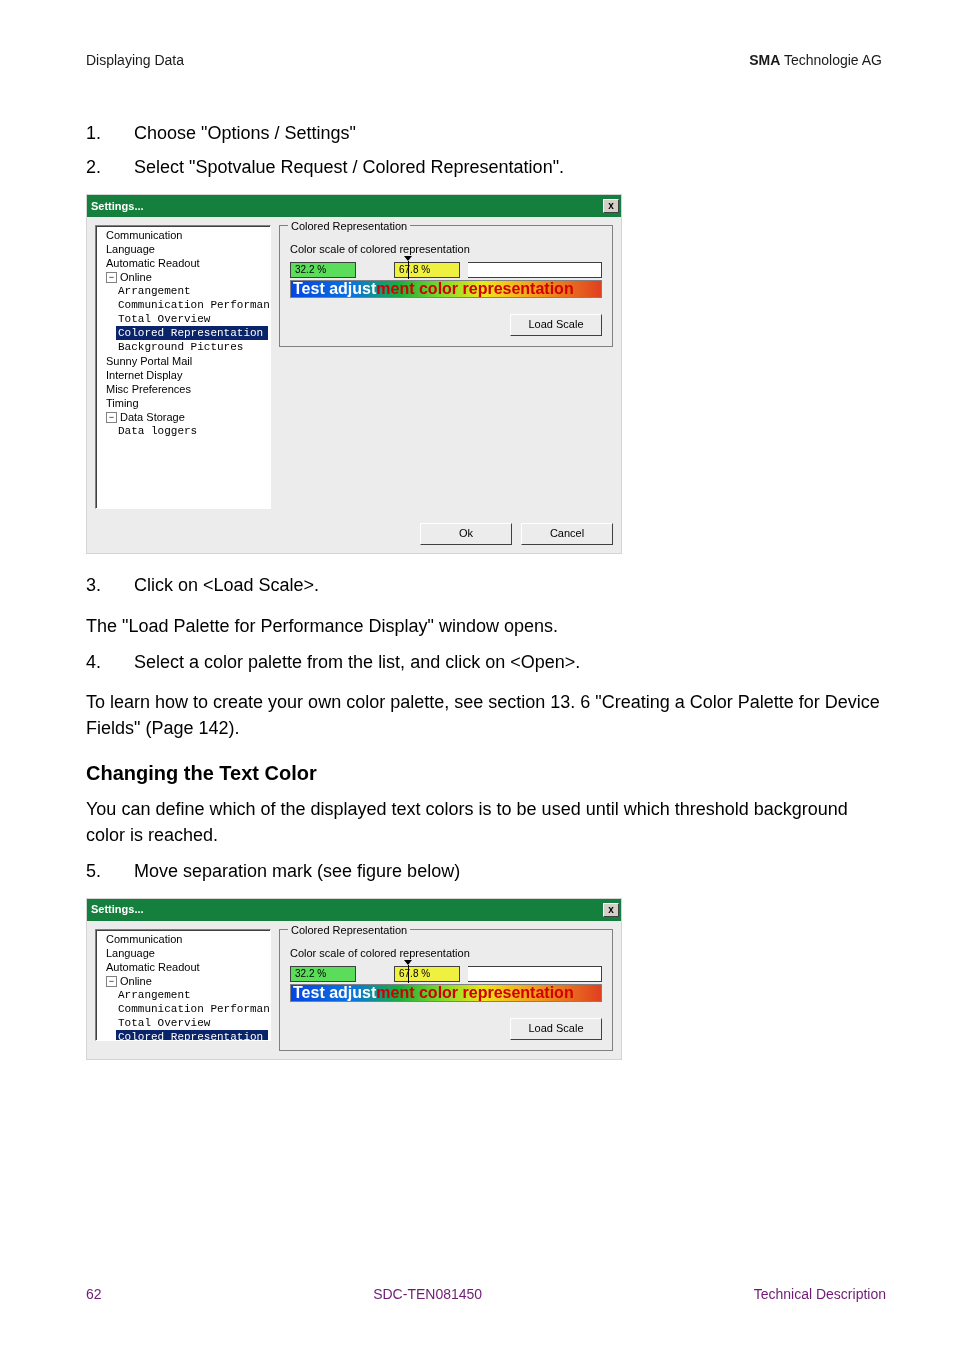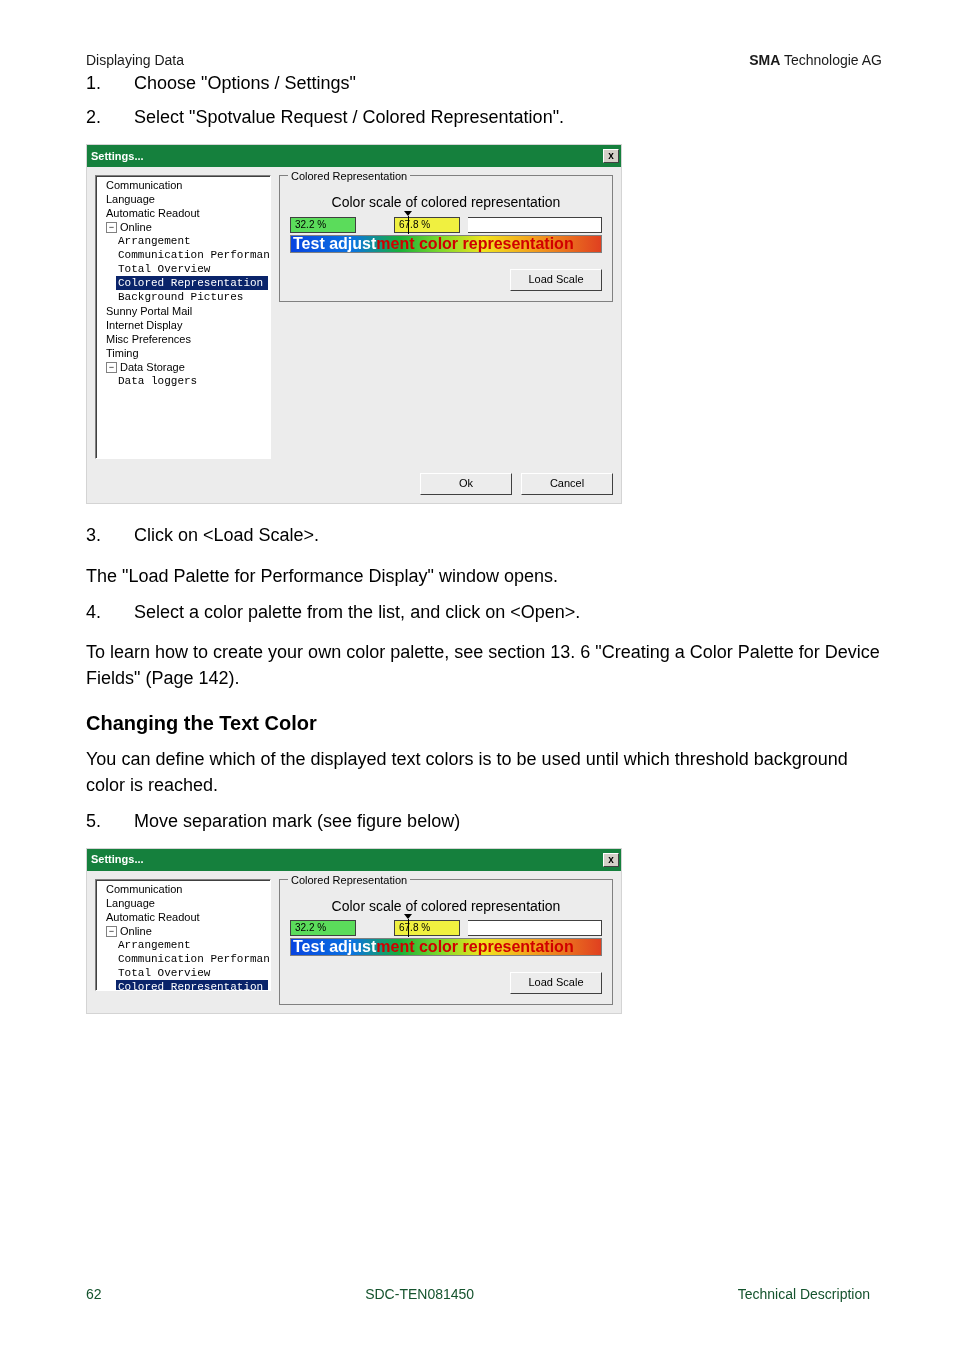--- a/index.html
+++ b/index.html
@@ -16,20 +16,21 @@
   }
   .page {
     padding: 50px 72px 0 86px;
     box-sizing: border-box;
   }
   .runhead {
     display: flex;
     justify-content: space-between;
     font-size: 14px;
     color: #1a1a1a;
+    margin-bottom: 50px;
   }
   .runhead .right b { font-weight: bold; }
   h2.section-title {
     font-size: 27px;
     font-weight: bold;
     margin: 0 0 20px 0;
     letter-spacing: 0.2px;
   }
   ol.steps {
     list-style: none;
@@ -146,22 +147,22 @@
     height: 100%;
   }
   .groupbox .legend {
     position: absolute;
     top: -7px; left: 8px;
     background: #ececec;
     padding: 0 3px;
     font-size: 11px;
   }
   .group-inner-label {
-    text-align: center;
-    font-size: 14px;
+    text-align: left;
+    font-size: 11px;
     margin: 2px 0 4px 0;
   }
   .scale-row {
     display: flex;
     align-items: center;
     gap: 8px;
     margin: 2px 0 2px 0;
     position: relative;
     height: 16px;
   }
@@ -231,25 +232,25 @@
   .win-footer {
     background: #ececec;
     padding: 6px 8px 8px 8px;
     text-align: right;
   }
   .win-footer .btn { margin-left: 6px; }
   .footer {
     position: absolute;
     bottom: 48px;
     left: 86px;
-    right: 84px;
+    right: 68px;
     display: flex;
     justify-content: space-between;
     font-size: 14px;
-    color: #14532d;
+    color: #701a75;
   }
 </style>
 </head>
 <body>
 
 <div class="page">
 
   <div class="runhead">
     <span>Displaying Data</span>
     <span class="right">

